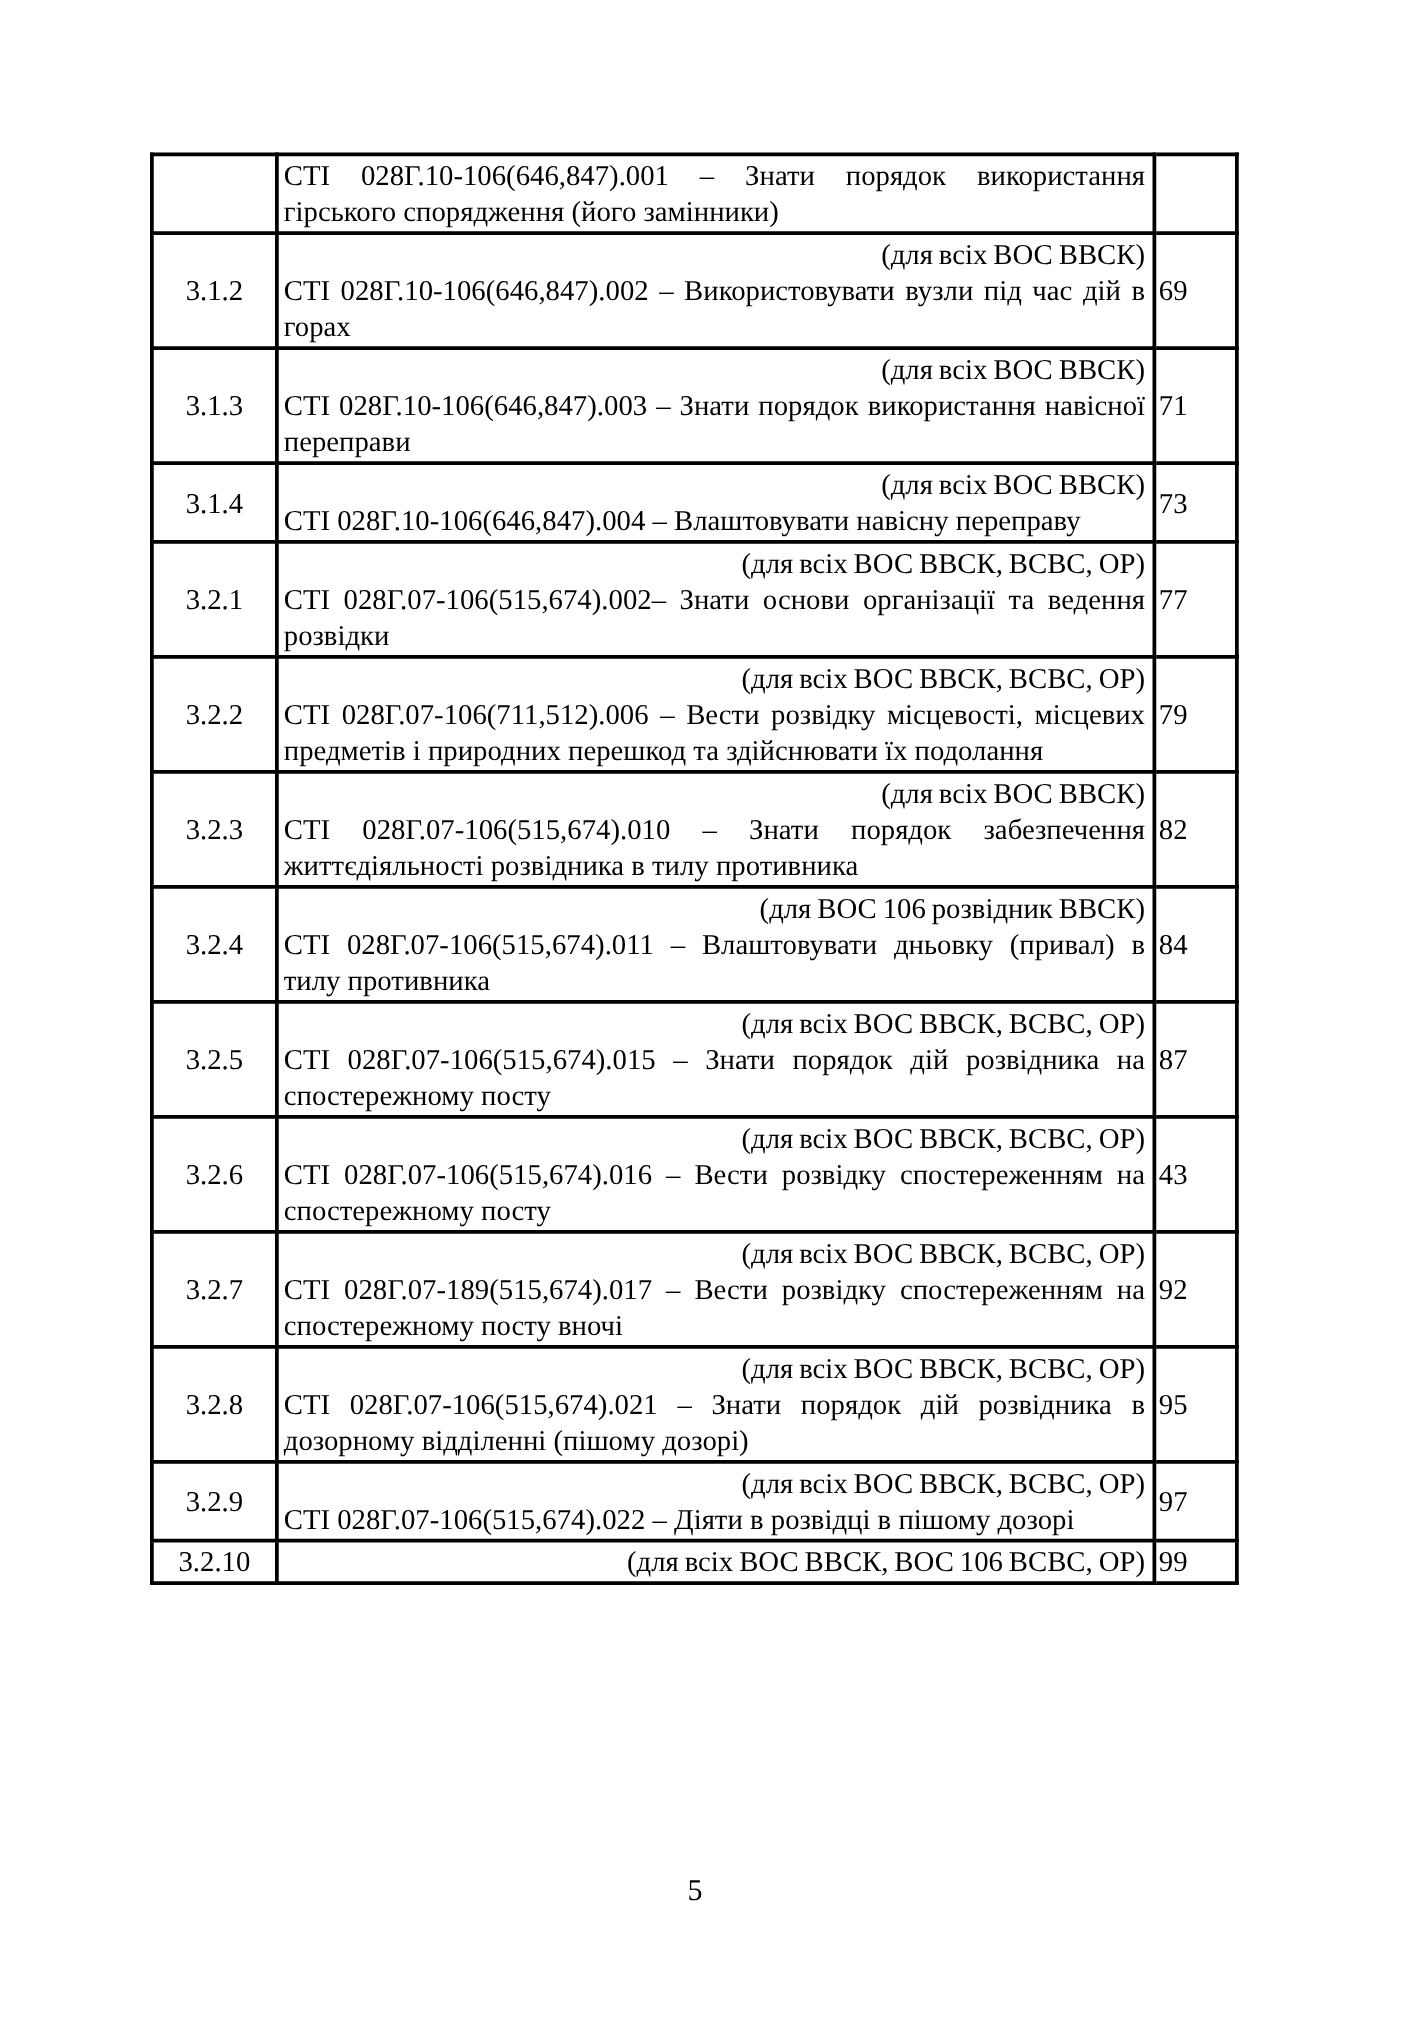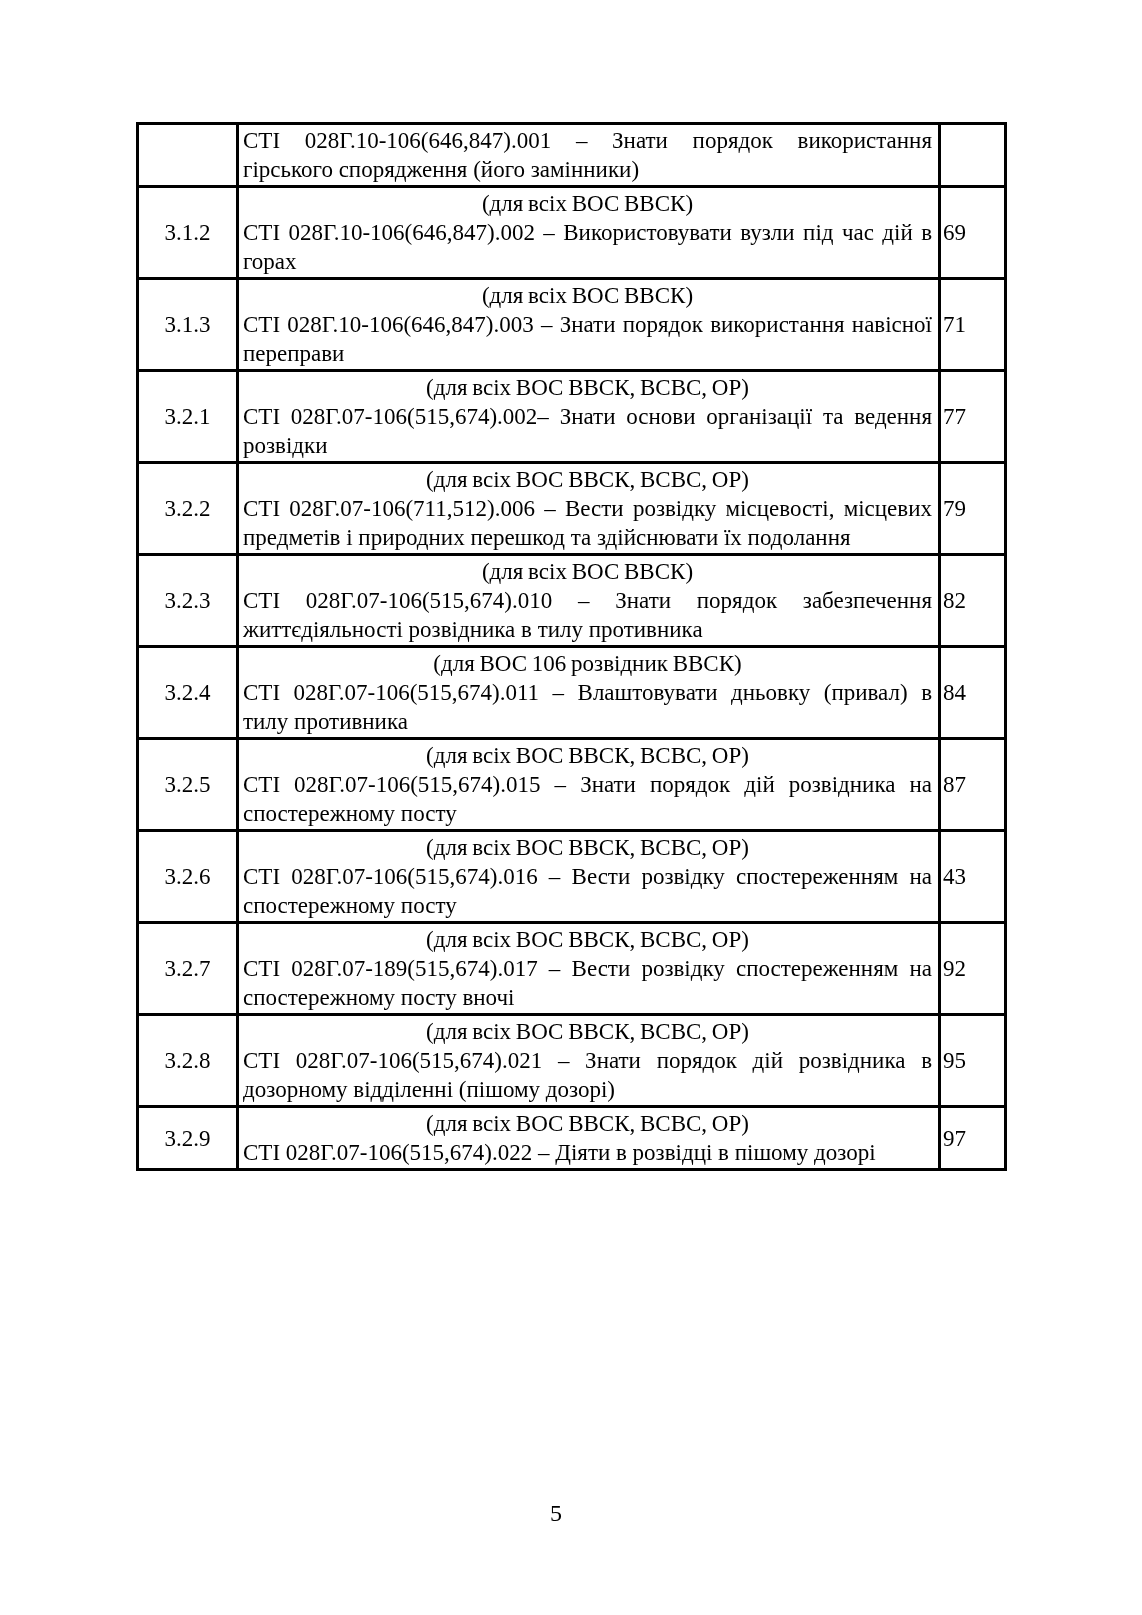--- a/index.html
+++ b/index.html
@@ -10,21 +10,21 @@
   body {
     position: relative;
     width: 1142px;
     height: 1615px;
     font-family: "Liberation Serif", "DejaVu Serif", serif;
     color: #000000;
     overflow: hidden;
   }
   .doc-table {
     position: absolute;
-    left: 136px;
+    left: 120px;
     top: 122px;
     width: 868px;
     border-collapse: collapse;
     table-layout: fixed;
   }
   .doc-table td {
     border: 3px solid #000000;
     font-size: 23px;
     line-height: 29px;
     vertical-align: middle;
@@ -39,21 +39,21 @@
     margin-top: 40px;
   }
   td.desc-cell {
     padding: 1px 6px 1px 4px;
   }
   td.page-cell {
     text-align: left;
     padding: 1px 2px;
   }
   .scope-line {
-    text-align: center;
+    text-align: right;
     word-spacing: -1px;
   }
   .task-line {
     text-align: justify;
   }
   .scope-line:empty, .task-line:empty { display: none; }
   .page-footer {
     position: absolute;
     left: 0;
     top: 1498px;
@@ -93,20 +93,28 @@
 
   <tr>
     <td class="num-cell">3.1.3</td>
     <td class="desc-cell">
       <div class="scope-line">(для всіх ВОС ВВСК)</div>
       <div class="task-line">СТІ 028Г.10-106(646,847).003 – Знати порядок використання навісної переправи</div>
     </td>
     <td class="page-cell">71</td>
   </tr>
 
+  <tr>
+    <td class="num-cell">3.1.4</td>
+    <td class="desc-cell">
+      <div class="scope-line">(для всіх ВОС ВВСК)</div>
+      <div class="task-line">СТІ 028Г.10-106(646,847).004 – Влаштовувати навісну переправу</div>
+    </td>
+    <td class="page-cell">73</td>
+  </tr>
 
 
 
   <tr>
     <td class="num-cell">3.2.1</td>
     <td class="desc-cell">
       <div class="scope-line">(для всіх ВОС ВВСК, ВСВС, ОР)</div>
       <div class="task-line">СТІ 028Г.07-106(515,674).002– Знати основи організації та ведення розвідки</div>
     </td>
     <td class="page-cell">77</td>
@@ -177,18 +185,26 @@
 
   <tr>
     <td class="num-cell">3.2.9</td>
     <td class="desc-cell">
       <div class="scope-line">(для всіх ВОС ВВСК, ВСВС, ОР)</div>
       <div class="task-line">СТІ 028Г.07-106(515,674).022 – Діяти в розвідці в пішому дозорі</div>
     </td>
     <td class="page-cell">97</td>
   </tr>
 
+  <tr>
+    <td class="num-cell">3.2.10</td>
+    <td class="desc-cell">
+      <div class="scope-line">(для всіх ВОС ВВСК, ВОС 106 ВСВС, ОР)</div>
+
+    </td>
+    <td class="page-cell">99</td>
+  </tr>
 </tbody>
 </table>
 
 <div class="page-footer">
   <span>5</span>
 </div>
 
 </body></html>

